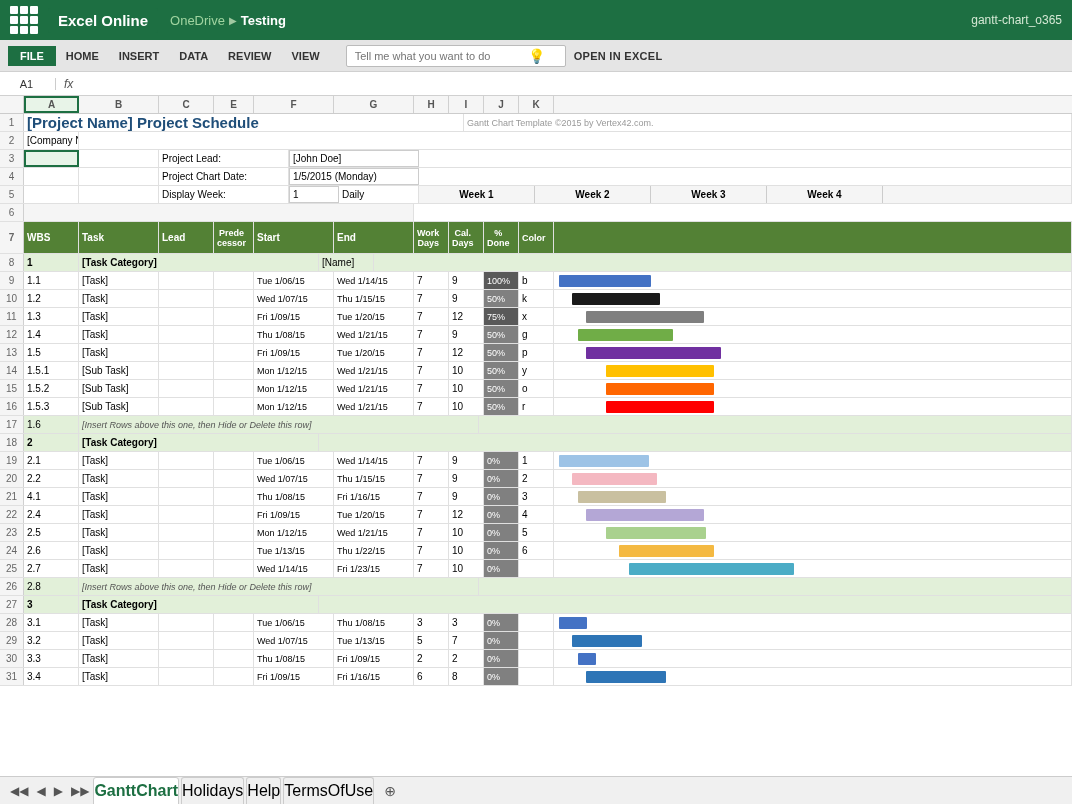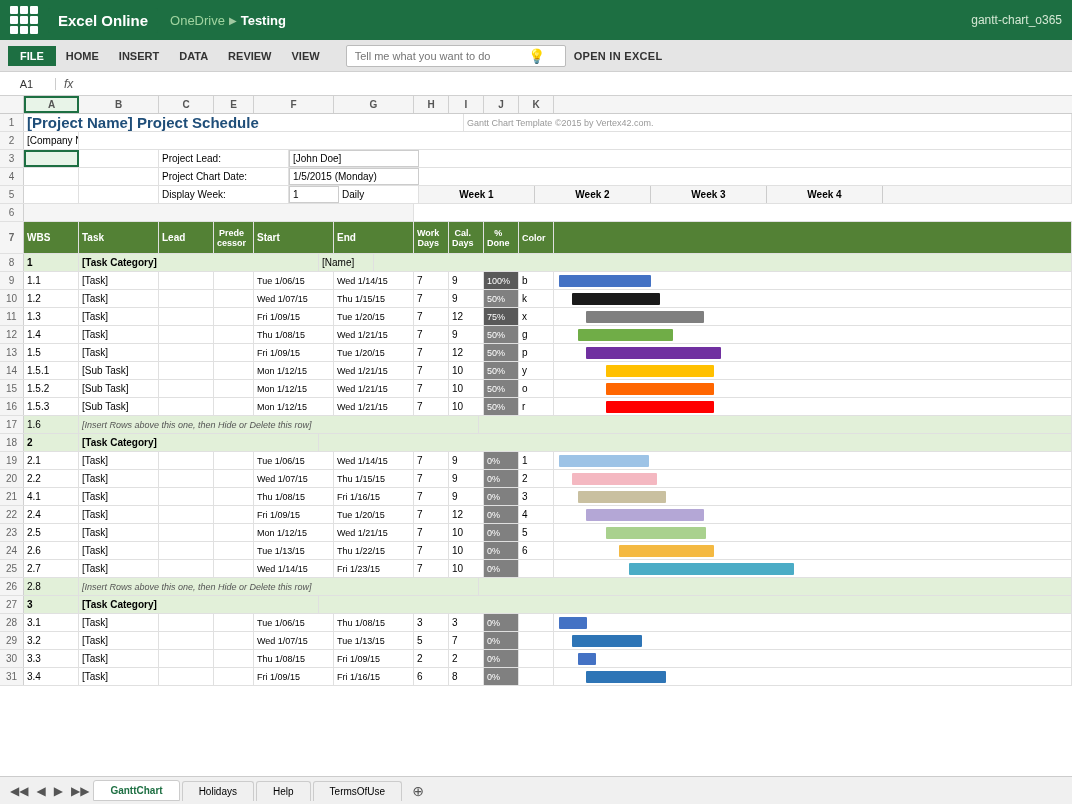--- a/index.html
+++ b/index.html
@@ -61,21 +61,21 @@
     .bar-lavender { background: #b4a7d6; }
     .bar-mint { background: #a9d18e; }
     .bar-peach { background: #f4b942; }
     .bar-teal { background: #4bacc6; }
     .bar-dblue2 { background: #2e75b6; }
 
     
     #tabs-bar {
       display: flex; align-items: center; background: #f0f0f0; border-top: 1px solid #ccc; height: 28px; padding: 0 6px; position: absolute; bottom: 0; width: 100%;
     }
-    .tab { padding: 4px 16px; font-size: 10px; border: 1px solid #ccc; border-bottom: none; background: #f0f0f0; cursor: pointer; margin-right: 2px; border-radius: 3px 3px 0 0; }
+    .tab { padding: 4px 0; font-size: 16px; border: 1px solid #ccc; border-bottom: none; background: #f0f0f0; cursor: pointer; margin-right: 2px; border-radius: 3px 3px 0 0; }
     .tab.active { background: #fff; border-bottom: 1px solid #fff; font-weight: bold; color: #1d6f42; border-color: #ccc; }
     .tab-add { padding: 2px 8px; font-size: 14px; color: #555; cursor: pointer; }
     .tab-nav { color: #555; cursor: pointer; padding: 0 4px; font-size: 12px; }
 
     #main-content { display: flex; flex-direction: column; height: 745px; overflow: hidden; position: relative; }
 
     
     .cA { width: 55px; }
     .cB { width: 80px; }
     .cC { width: 55px; }

